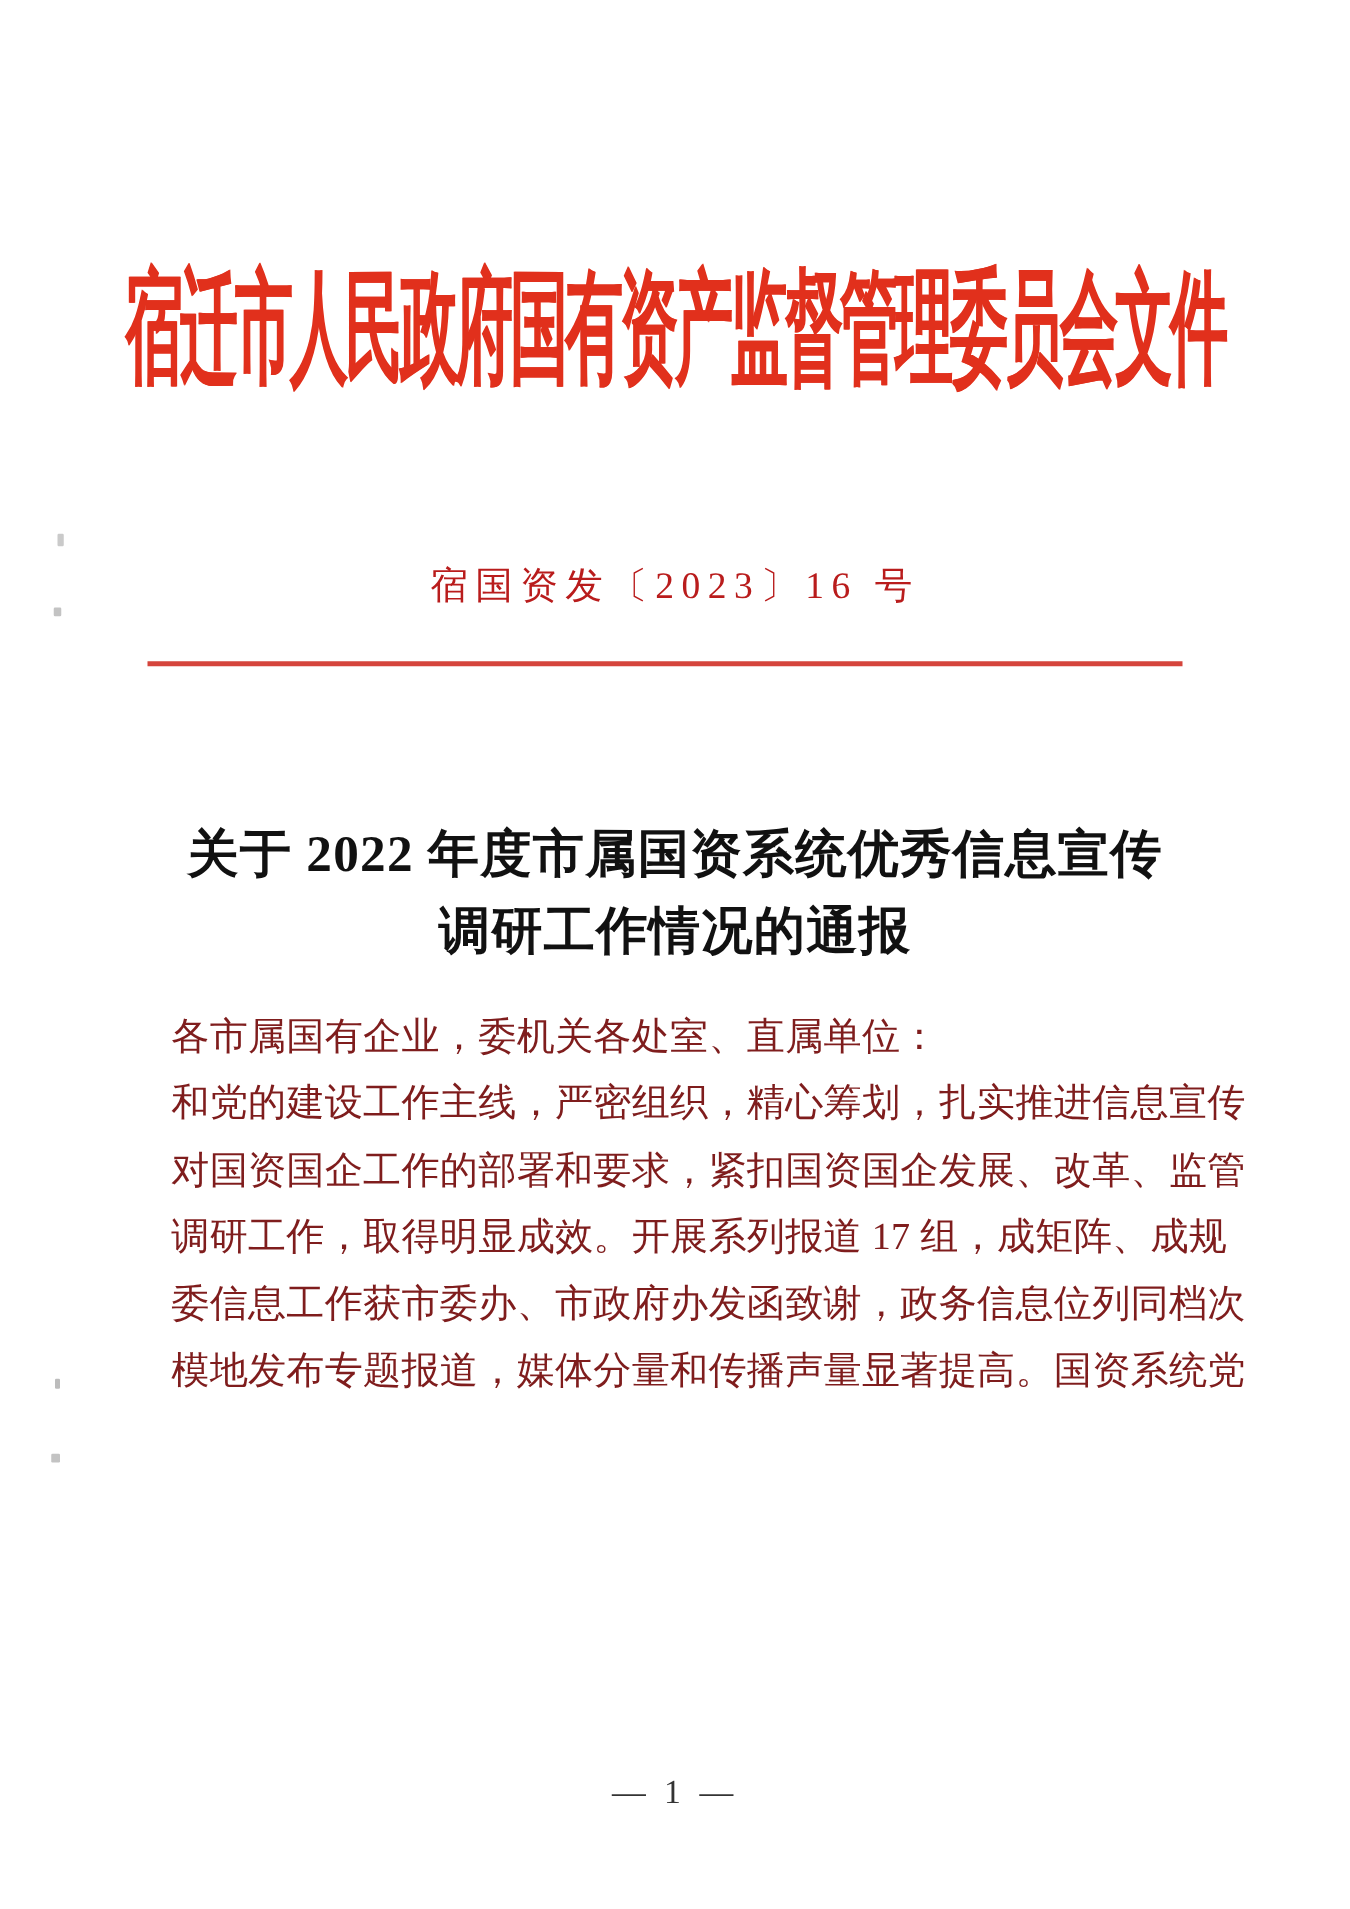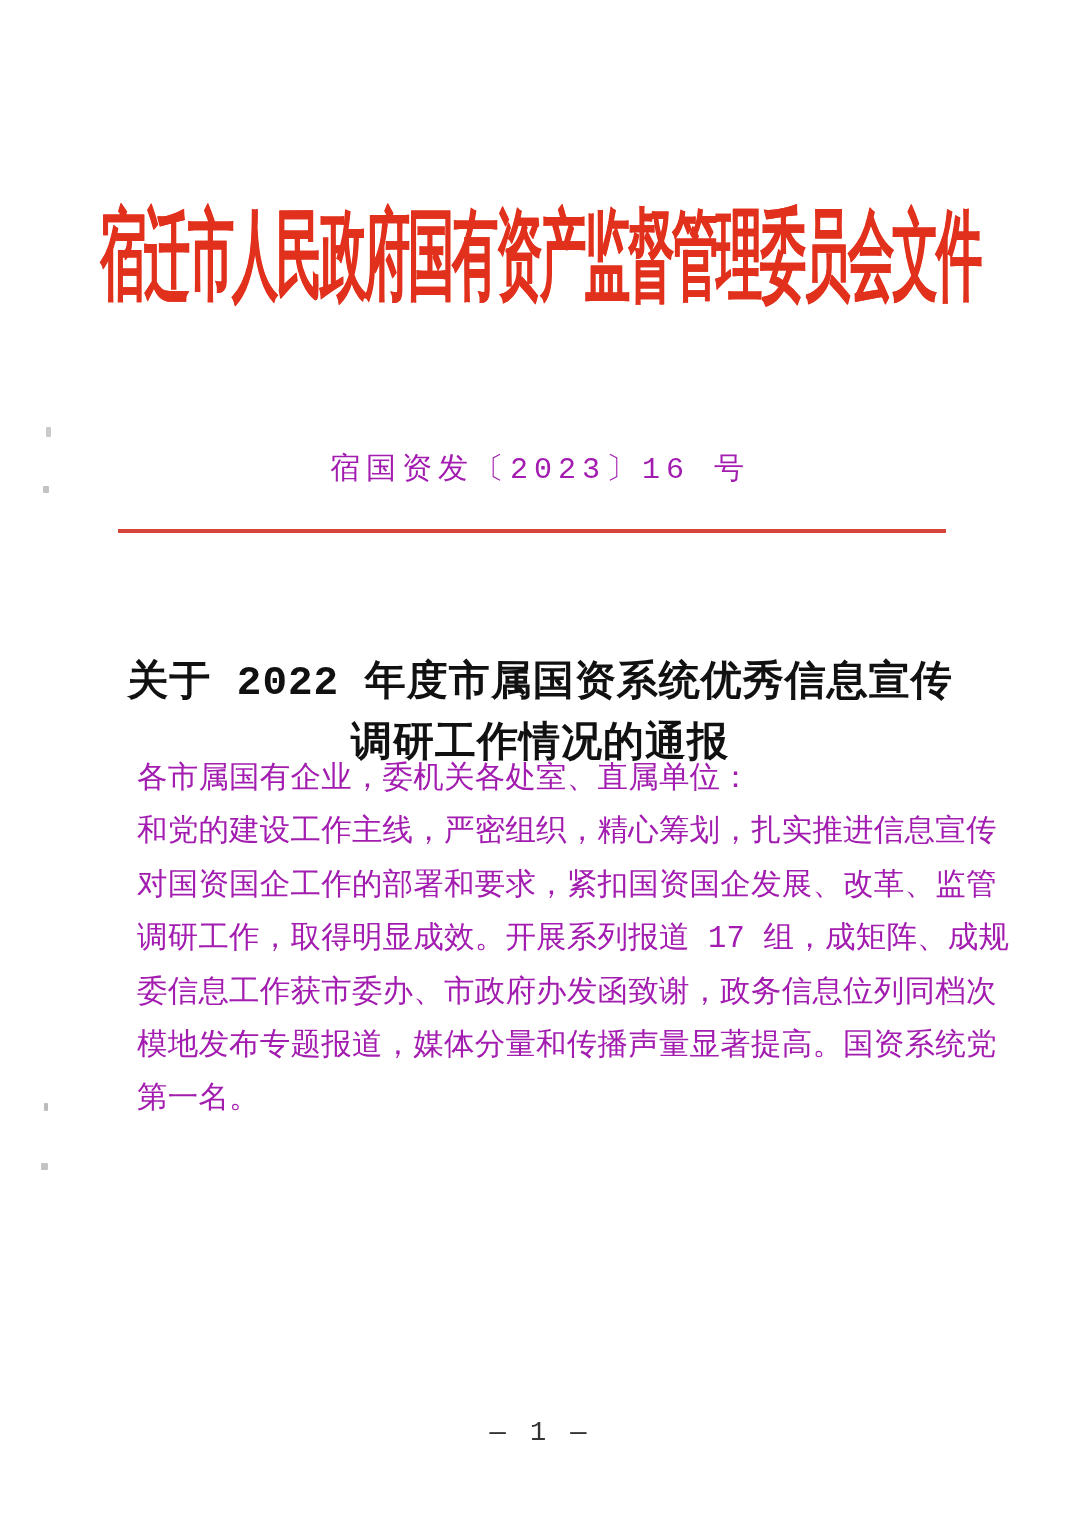--- a/index.html
+++ b/index.html
@@ -8,21 +8,21 @@
     --text_black: #1c1c1c;
   }
   * { margin: 0; padding: 0; box-sizing: border-box; }
   html, body { background: #ffffff; }
   .page {
     position: relative;
     width: 1080px;
     height: 1527px;
     background: #ffffff;
     overflow: hidden;
-    font-family: Liberation Mono, monospace;
+    font-family: Liberation Serif, serif;
     color: var(--text_black);
   }
 
   
   .banner {
     position: absolute;
     top: 212px;
     left: 0;
     width: 100%;
     text-align: center;
@@ -43,21 +43,21 @@
 
   
   .doc-number {
     position: absolute;
     top: 448px;
     left: 0;
     width: 100%;
     text-align: center;
     font-size: 30px;
     letter-spacing: 6px;
-    color: #a21caf;
+    color: #b91c1c;
   }
 
   
   .red-rule {
     position: absolute;
     top: 529px;
     left: 118px;
     width: 828px;
     height: 4px;
     background: var(--rule_red);
@@ -74,26 +74,26 @@
     font-weight: bold;
     line-height: 61px;
     color: #111;
     letter-spacing: 1px;
     margin-top: 41px;
   }
 
   
   .body-block {
     position: absolute;
-    top: 753px;
+    top: 803px;
     left: 137px;
     width: 812px;
     font-size: 30.5px;
     line-height: 53.4px;
-    color: #a21caf;
+    color: #7f1d1d;
     letter-spacing: 0.2px;
   }
   .body-line { white-space: nowrap; }
   .body-line.indent { text-indent: 2em; }
 
   
   .footer {
     position: absolute;
     top: 1418px;
     left: 0;
@@ -134,21 +134,20 @@
     <div>调研工作情况的通报</div>
   </div>
 
   <div class="body-block">
     <div class="body-line">各市属国有企业，委机关各处室、直属单位：</div>
     <div class="body-line">和党的建设工作主线，严密组织，精心筹划，扎实推进信息宣传</div>
     <div class="body-line">对国资国企工作的部署和要求，紧扣国资国企发展、改革、监管</div>
     <div class="body-line">调研工作，取得明显成效。开展系列报道 17 组，成矩阵、成规</div>
     <div class="body-line">委信息工作获市委办、市政府办发函致谢，政务信息位列同档次</div>
     <div class="body-line">模地发布专题报道，媒体分量和传播声量显著提高。国资系统党</div>
-    <div class="body-line">第一名。</div>
   </div>
 
   <div class="footer">— 1 —</div>
 
   <div class="artifact a1"></div>
   <div class="artifact a2"></div>
   <div class="artifact a3"></div>
   <div class="artifact a4"></div>
 
 </div>

